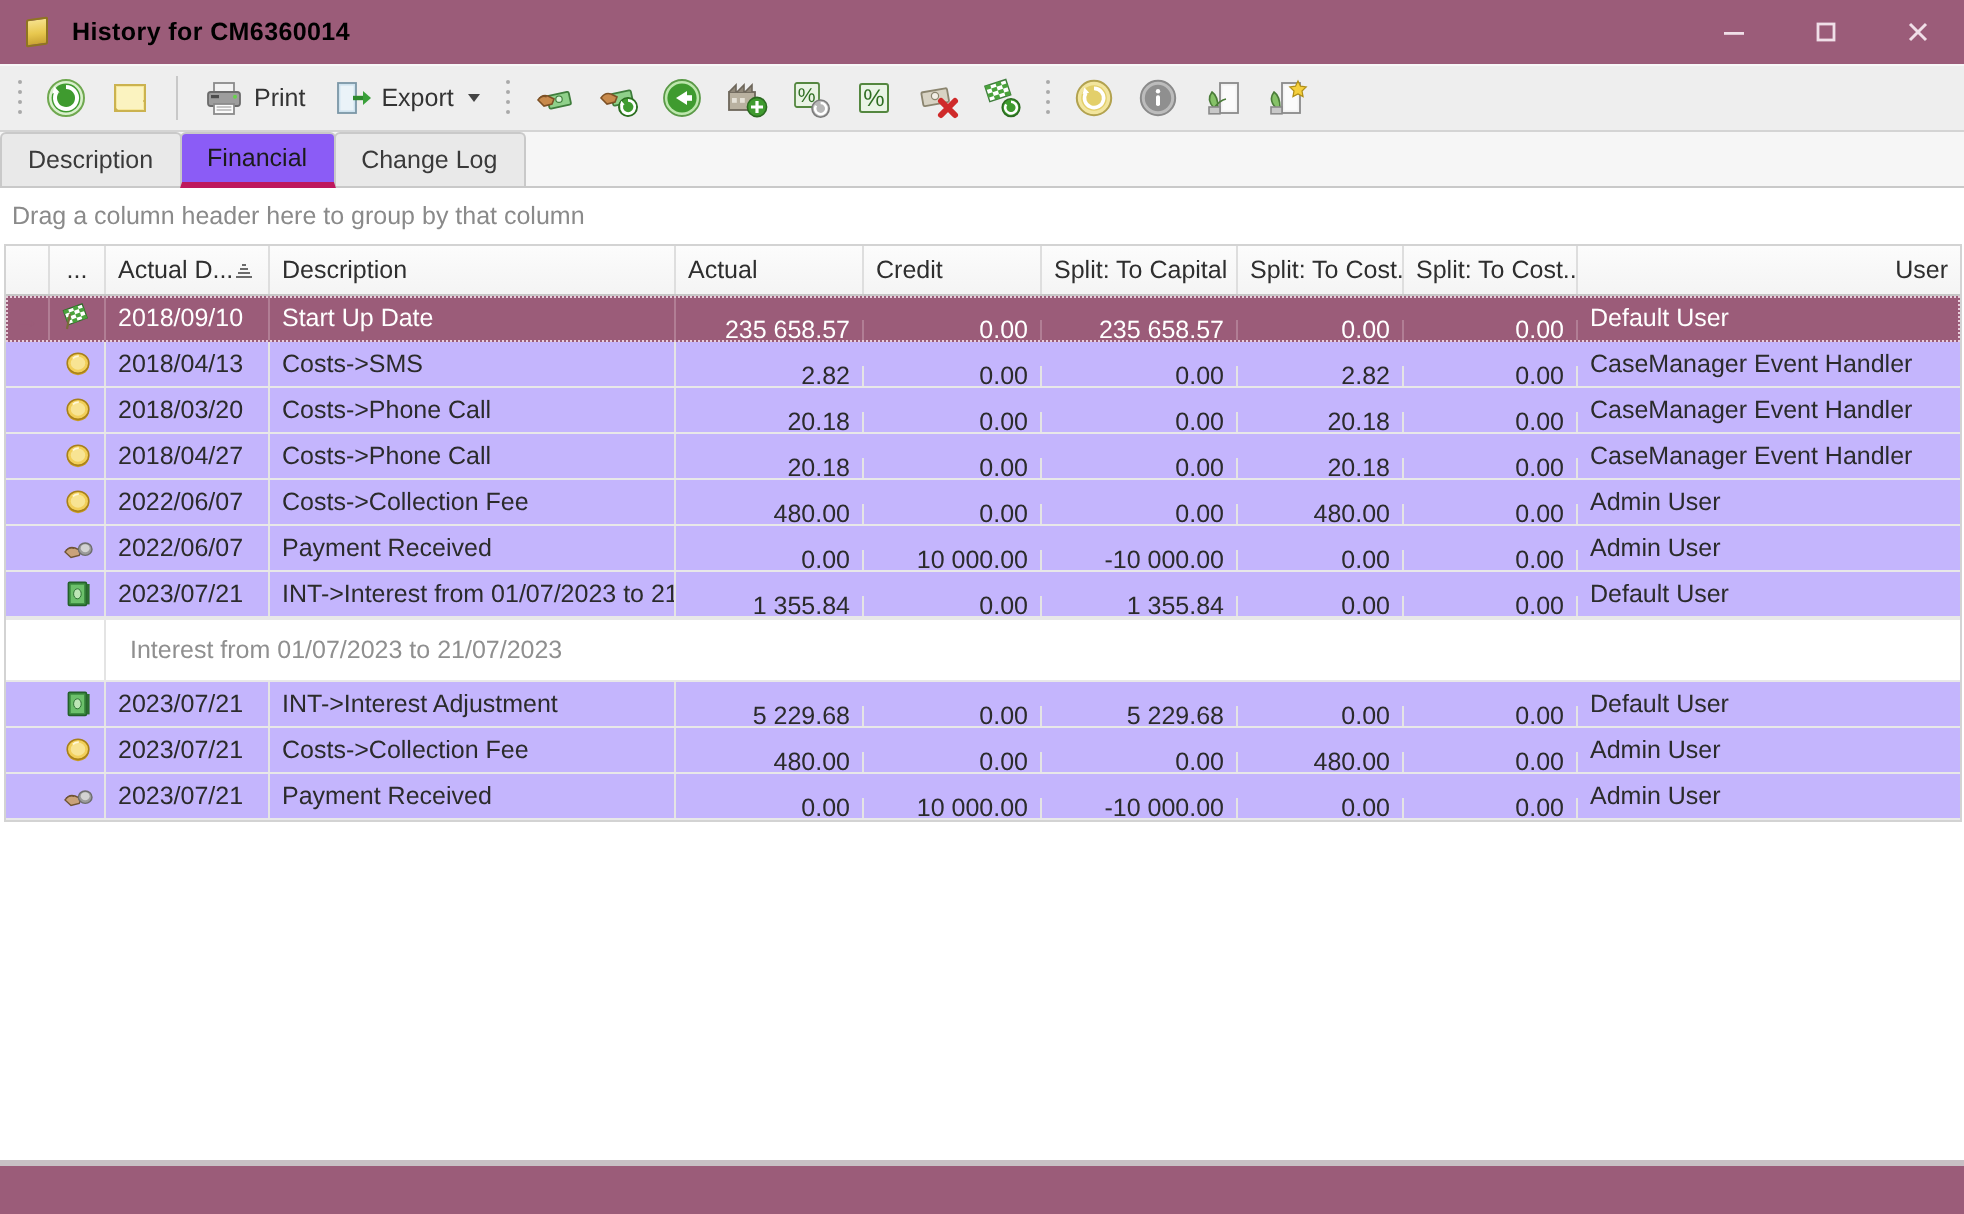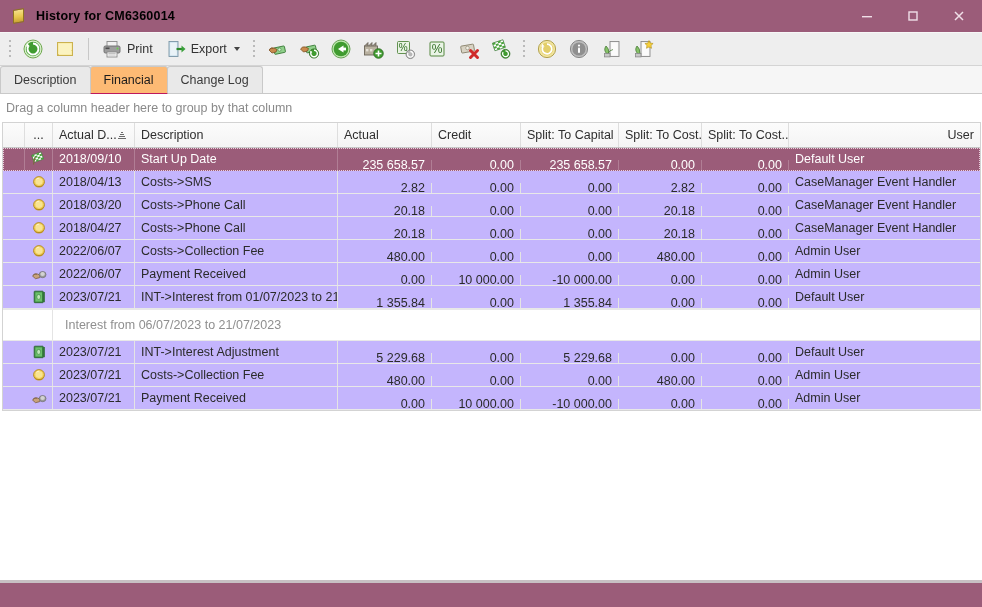--- a/index.html
+++ b/index.html
@@ -142,25 +142,25 @@
     color: #3a3a3a;
     background: #e9e9e9;
     border: 1px solid #c9c9c9;
     border-bottom: none;
     border-radius: 3px 3px 0 0;
     margin-right: -1px;
     position: relative;
     white-space: nowrap;
   }
   .tab.active {
-    background: #fdba74;
+    background: #8b5cf6;
     color: #1b1b1b;
     height: 28px;
     z-index: 3;
-    border-bottom: 1px solid #be185d;
+    border-bottom: 3px solid #be185d;
     margin-bottom: -1px;
   }
 
   
   .grouppanel {
     flex: 0 0 28px;
     height: 28px;
     background: #ffffff;
     display: flex;
     align-items: center;
@@ -714,21 +714,21 @@
             <div class="cell" style="flex: 0 0 203px;">INT-&gt;Interest from 01/07/2023 to 21/...</div>
             <div class="cell num" style="flex: 0 0 94px;">1 355.84</div>
             <div class="cell num" style="flex: 0 0 89px;">0.00</div>
             <div class="cell num" style="flex: 0 0 98px;">1 355.84</div>
             <div class="cell num" style="flex: 0 0 83px;">0.00</div>
             <div class="cell num" style="flex: 0 0 87px;">0.00</div>
             <div class="cell" style="flex: 1 1 auto;">Default User</div>
           </div>
           <div class="noterow">
             <div class="notepad"></div>
-            <div class="notetext">Interest from 06/07/2023 to 21/07/2023</div>
+            <div class="notetext">Interest from 01/07/2023 to 21/07/2023</div>
           </div>
           <div class="row">
             <div class="cell ind" style="flex: 0 0 22px;"></div>
             <div class="cell icon" style="flex: 0 0 28px;">
               <svg class="cicon" viewBox="0 0 16 16">
                 <rect x="3.2" y="2.2" width="9" height="11.5" rx="0.6" fill="#3f8f43" stroke="#23602a" stroke-width="0.8"></rect>
                 <rect x="4.4" y="3.4" width="6.6" height="9.1" fill="#6cc06b"></rect>
                 <ellipse cx="7.7" cy="7.9" rx="1.9" ry="2.5" fill="#bde7b6" stroke="#2d7233" stroke-width="0.5"></ellipse>
                 <rect x="12.2" y="3" width="1.6" height="10.2" fill="#2c6e31"></rect>
               </svg>

